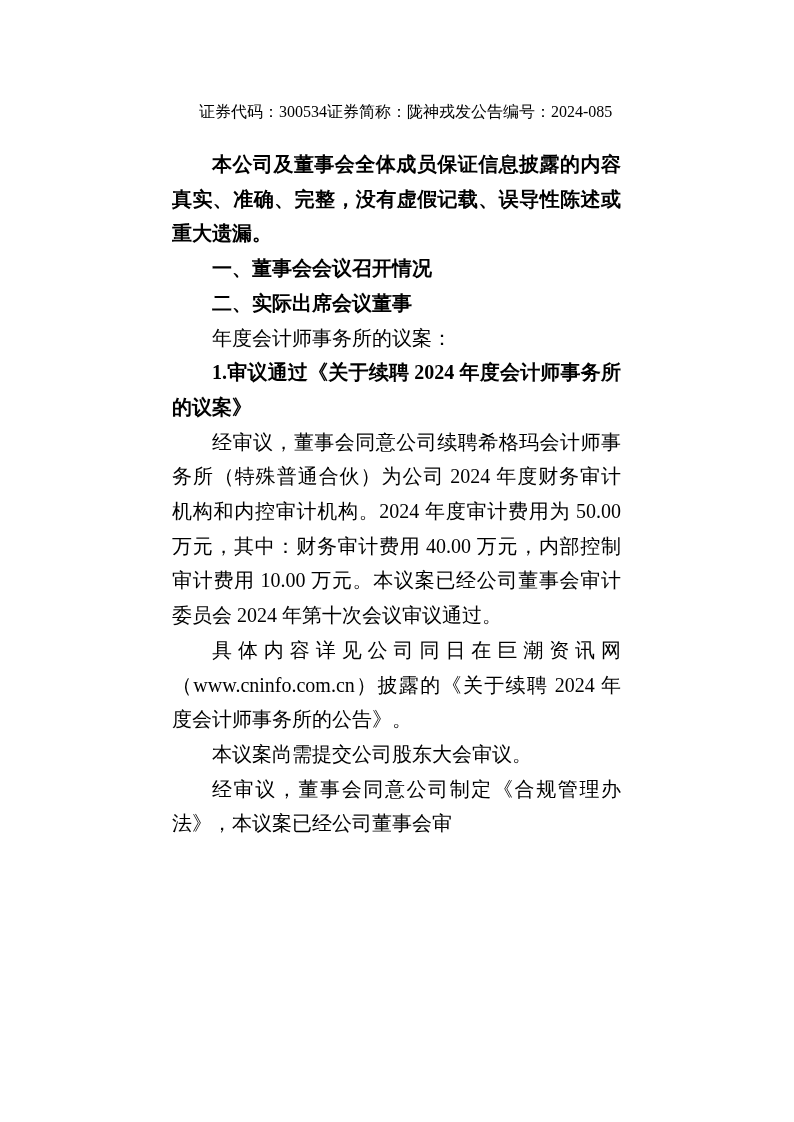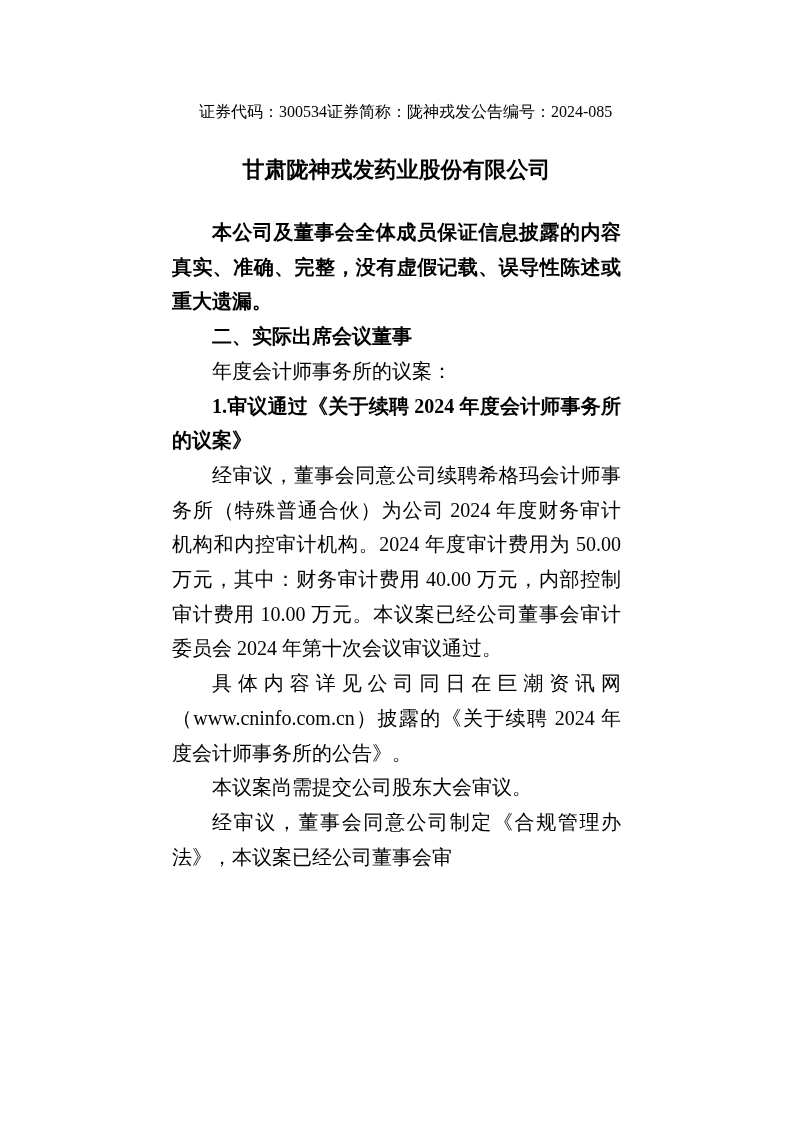--- a/index.html
+++ b/index.html
@@ -59,26 +59,26 @@
 
 <div class="page">
 
   <div class="doc-header">
     <span>证券代码：300534</span>
     <span>证券简称：陇神戎发</span>
     <span>公告编号：2024-085</span>
   </div>
 
   <div class="doc-title">
-    <div>甘肃陇神戎发药业股份有限公司</div>
   </div>
 
   <div class="doc-body">
     <p class="bold">本公司及董事会全体成员保证信息披露的内容真实、准确、完整，没有虚假记载、误导性陈述或重大遗漏。</p>
 
+    <p class="bold sec-gap">一、董事会会议召开情况</p>
 
     <p class="bold">二、实际出席会议董事</p>
     <p>年度会计师事务所的议案：</p>
 
     <p class="bold">1.审议通过《关于续聘 2024 年度会计师事务所的议案》</p>
     <p>经审议，董事会同意公司续聘希格玛会计师事务所（特殊普通合伙）为公司 2024 年度财务审计机构和内控审计机构。2024 年度审计费用为 50.00 万元，其中：财务审计费用 40.00 万元，内部控制审计费用 10.00 万元。本议案已经公司董事会审计委员会 2024 年第十次会议审议通过。</p>
     <p>具体内容详见公司同日在巨潮资讯网（www.cninfo.com.cn）披露的《关于续聘 2024 年度会计师事务所的公告》。</p>
     <p>本议案尚需提交公司股东大会审议。</p>
 
     <p>经审议，董事会同意公司制定《合规管理办法》，本议案已经公司董事会审</p>

